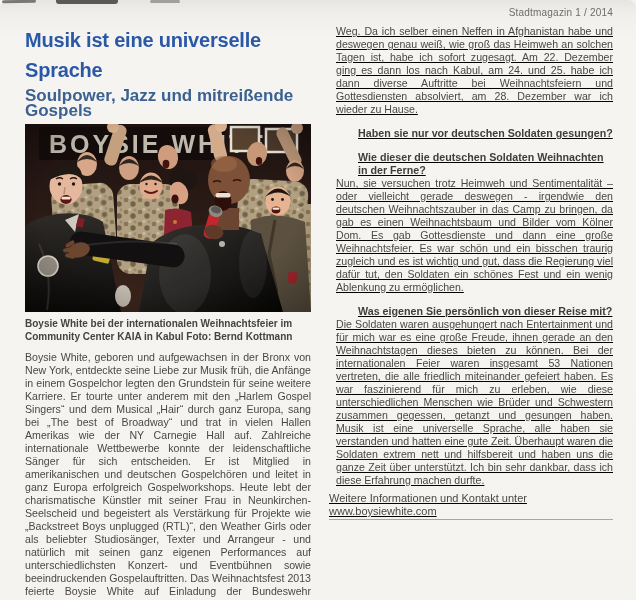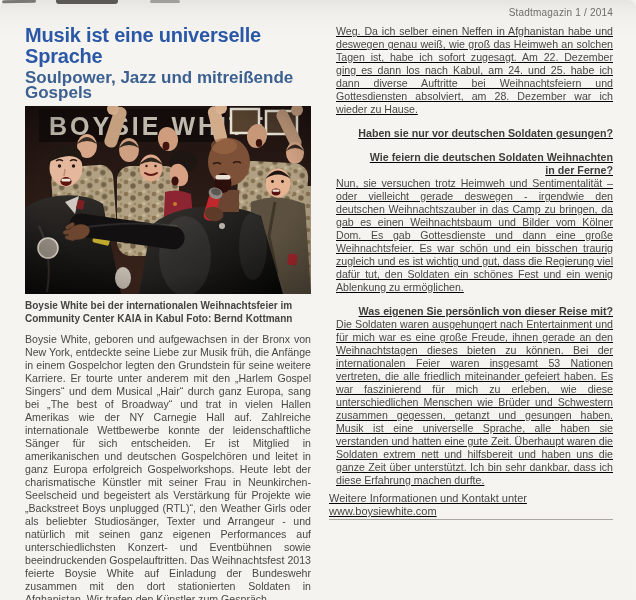--- a/index.html
+++ b/index.html
@@ -22,41 +22,41 @@
     position:absolute;top:7px;right:23px;
     font-size:10px;color:#6e6c68;letter-spacing:.2px;
   }
   .content{
     position:absolute;top:25px;left:25px;
     width:588px;display:flex;gap:18px;
   }
   .col-left{width:286px;flex:0 0 286px;}
   .col-right{width:284px;flex:0 0 284px;text-decoration:underline;}
   h1{
-    margin:0;font-size:20px;line-height:21px;font-weight:700;
+    margin:0;font-size:20px;line-height:30px;font-weight:700;
     color:#2b58a6;letter-spacing:-.2px;
   }
   h2{
     margin:3px 0 6px;font-size:17px;line-height:15px;font-weight:600;
     color:#3c6191;
   }
   .photo{width:286px;height:188px;display:block;}
   .photo svg{display:block;width:286px;height:188px;}
   .caption{
     margin:5px 0 0;font-size:10px;line-height:13px;font-weight:700;
     color:#454340;text-align:left;
   }
   .body{
     margin:0;font-size:10.6px;line-height:13px;color:#4a4845;
     text-align:justify;hyphens:auto;-webkit-hyphens:auto;
   }
   .intro{margin-top:8px;}
   .q{
     margin:11px 0 0;font-size:10.7px;line-height:13px;font-weight:700;
-    color:#403e3b;text-align:right;padding-left:29px;
+    color:#403e3b;text-align:left;padding-left:29px;
   }
   .answer{padding-left:7px;}
   .qa-block{margin-top:9px;}
   .qa-block.first{margin-top:0;}
   .contact{
     margin:5px 0 0;font-size:11px;line-height:13px;color:#4a4845;
     padding-bottom:1px;border-bottom:1px solid #a9a6a0;text-align:left;
   }
 </style>
 </head>
@@ -234,21 +234,21 @@
     <div class="col-right">
       <div class="qa-block first">
         <p class="body answer">Weg. Da ich selber einen Neffen in Afghanistan habe und deswegen genau weiß, wie groß das Heimweh an solchen Tagen ist, habe ich sofort zugesagt. Am 22. Dezember ging es dann los nach Kabul, am 24. und 25. habe ich dann diverse Auftritte bei Weihnachtsfeiern und Gottesdiensten absolviert, am 28. Dezember war ich wieder zu Hause.</p>
       </div>
 
       <div class="qa-block">
         <p class="q">Haben sie nur vor deutschen Soldaten gesungen?</p>
       </div>
 
       <div class="qa-block">
-        <p class="q">Wie feiern die deutschen Soldaten Weihnachten in der Ferne?</p>
+        <p class="q">Wie dieser die deutschen Soldaten Weihnachten in der Ferne?</p>
         <p class="body answer">Nun, sie versuchen trotz Heimweh und Sentimentalität – oder vielleicht gerade deswegen - irgendwie den deutschen Weihnachtszauber in das Camp zu bringen, da gab es einen Weihnachtsbaum und Bilder vom Kölner Dom. Es gab Gottesdienste und dann eine große Weihnachtsfeier. Es war schön und ein bisschen traurig zugleich und es ist wichtig und gut, dass die Regierung viel dafür tut, den Soldaten ein schönes Fest und ein wenig Ablenkung zu ermöglichen.</p>
       </div>
 
       <div class="qa-block">
         <p class="q">Was eigenen Sie persönlich von dieser Reise mit?</p>
         <p class="body answer">Die Soldaten waren ausgehungert nach Entertainment und für mich war es eine große Freude, ihnen gerade an den Weihnachtstagen dieses bieten zu können. Bei der internationalen Feier waren insgesamt 53 Nationen vertreten, die alle friedlich miteinander gefeiert haben. Es war faszinierend für mich zu erleben, wie diese unterschiedlichen Menschen wie Brüder und Schwestern zusammen gegessen, getanzt und gesungen haben. Musik ist eine universelle Sprache, alle haben sie verstanden und hatten eine gute Zeit. Überhaupt waren die Soldaten extrem nett und hilfsbereit und haben uns die ganze Zeit über unterstützt. Ich bin sehr dankbar, dass ich diese Erfahrung machen durfte.</p>
       </div>
 
       <p class="contact">Weitere Informationen und Kontakt unter www.boysiewhite.com</p>
     </div>

